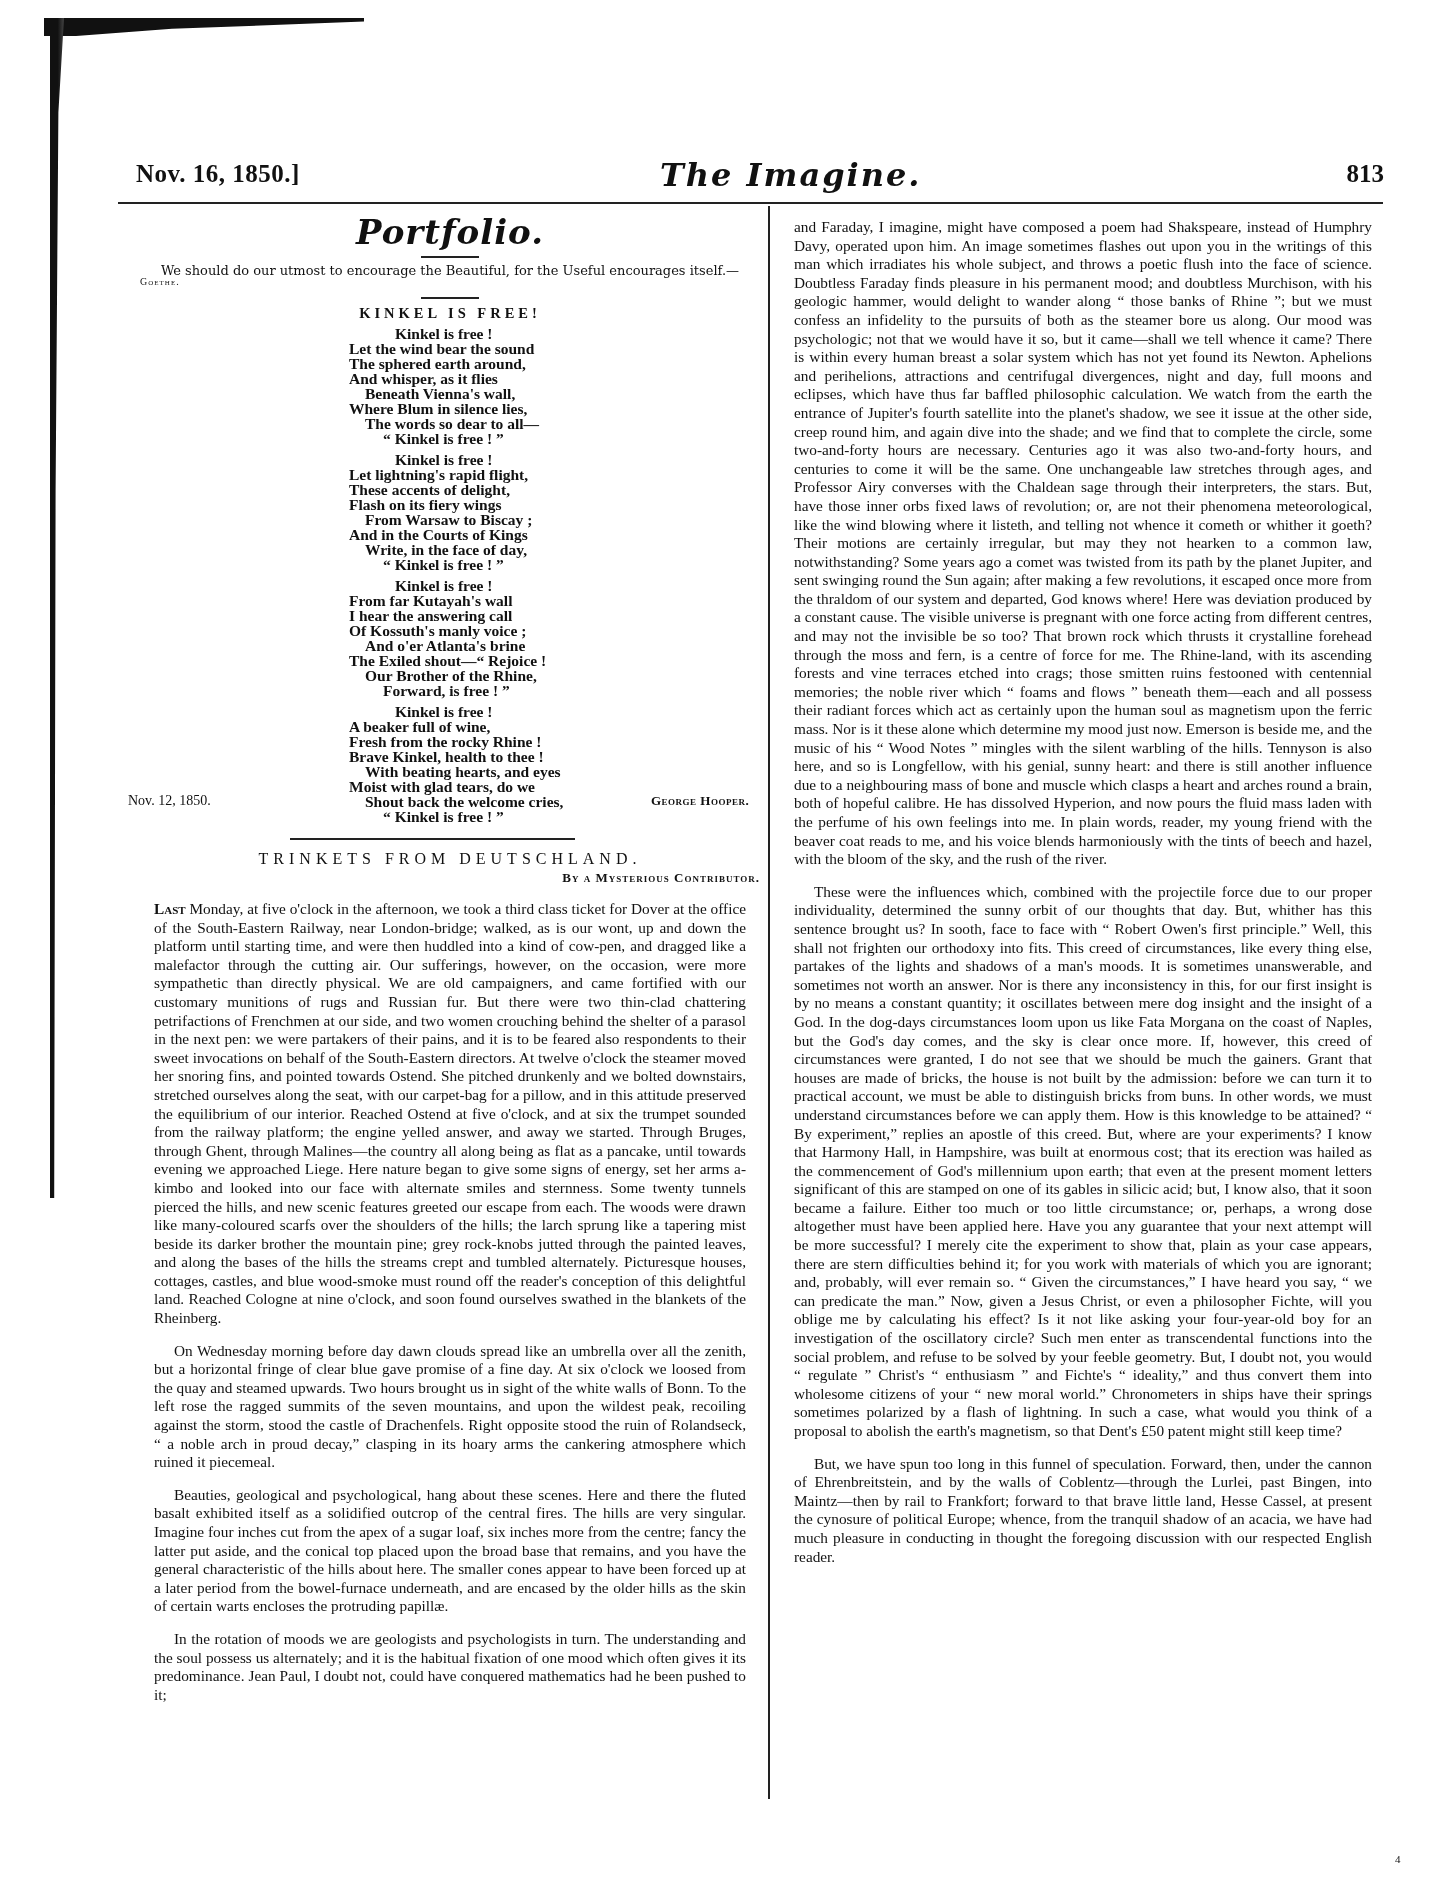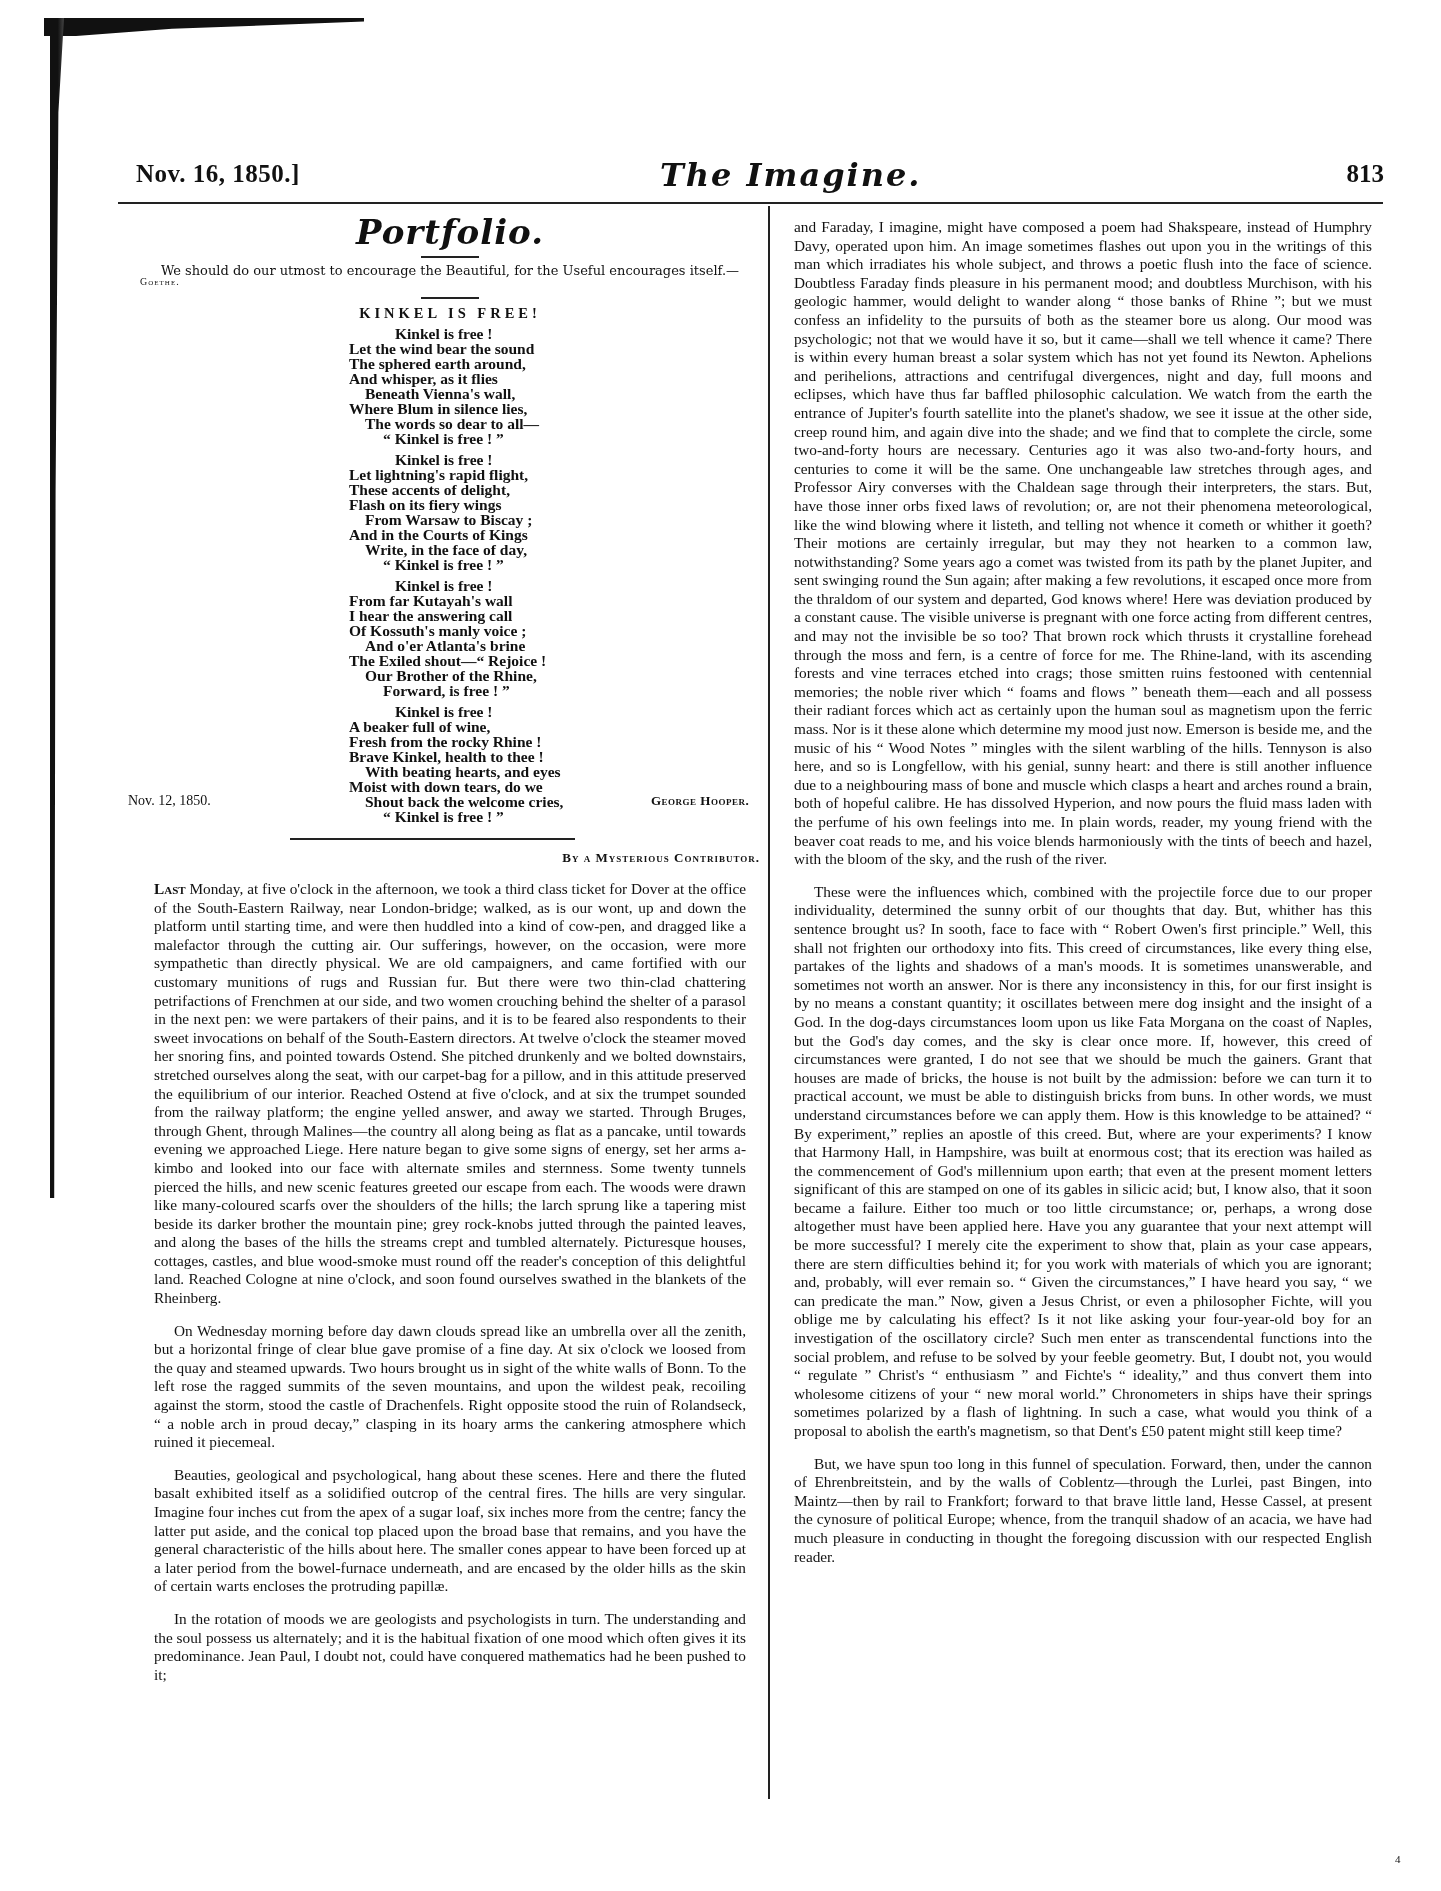--- a/index.html
+++ b/index.html
@@ -110,27 +110,28 @@
         <div class="line">The Exiled shout—“ Rejoice !</div>
         <div class="line ind-1">Our Brother of the Rhine,</div>
         <div class="line ind-q">Forward, is free ! ”</div>
       </div>
       <div class="stanza">
         <div class="line ind-c">Kinkel is free !</div>
         <div class="line">A beaker full of wine,</div>
         <div class="line">Fresh from the rocky Rhine !</div>
         <div class="line">Brave Kinkel, health to thee !</div>
         <div class="line ind-1">With beating hearts, and eyes</div>
-        <div class="line">Moist with down tears, do we</div>
+        <div class="line">Moist with glad tears, do we</div>
         <div class="line ind-1">Shout back the welcome cries,</div>
         <div class="line ind-q">“ Kinkel is free ! ”</div>
       </div>
     </div>
 
   <div class="long-rule"></div>
+  <div class="article-title">TRINKETS FROM DEUTSCHLAND.</div>
   <div class="byline">By a Mysterious Contributor.</div>
 
   <div class="body-text">
     <p class="first"><span class="smallcaps">Last</span><span> Monday, at five o'clock in the afternoon, we took a third class ticket for Dover at the office of the South-Eastern Railway, near London-bridge; walked, as is our wont, up and down the platform until starting time, and were then huddled into a kind of cow-pen, and dragged like a malefactor through the cutting air. Our sufferings, however, on the occasion, were more sympathetic than directly physical. We are old campaigners, and came fortified with our customary munitions of rugs and Russian fur. But there were two thin-clad chattering petrifactions of Frenchmen at our side, and two women crouching behind the shelter of a parasol in the next pen: we were partakers of their pains, and it is to be feared also respondents to their sweet invocations on behalf of the South-Eastern directors. At twelve o'clock the steamer moved her snoring fins, and pointed towards Ostend. She pitched drunkenly and we bolted downstairs, stretched ourselves along the seat, with our carpet-bag for a pillow, and in this attitude preserved the equilibrium of our interior. Reached Ostend at five o'clock, and at six the trumpet sounded from the railway platform; the engine yelled answer, and away we started. Through Bruges, through Ghent, through Malines—the country all along being as flat as a pancake, until towards evening we approached Liege. Here nature began to give some signs of energy, set her arms a-kimbo and looked into our face with alternate smiles and sternness. Some twenty tunnels pierced the hills, and new scenic features greeted our escape from each. The woods were drawn like many-coloured scarfs over the shoulders of the hills; the larch sprung like a tapering mist beside its darker brother the mountain pine; grey rock-knobs jutted through the painted leaves, and along the bases of the hills the streams crept and tumbled alternately. Picturesque houses, cottages, castles, and blue wood-smoke must round off the reader's conception of this delightful land. Reached Cologne at nine o'clock, and soon found ourselves swathed in the blankets of the Rheinberg.</span></p>
     <p>On Wednesday morning before day dawn clouds spread like an umbrella over all the zenith, but a horizontal fringe of clear blue gave promise of a fine day. At six o'clock we loosed from the quay and steamed upwards. Two hours brought us in sight of the white walls of Bonn. To the left rose the ragged summits of the seven mountains, and upon the wildest peak, recoiling against the storm, stood the castle of Drachenfels. Right opposite stood the ruin of Rolandseck, “ a noble arch in proud decay,” clasping in its hoary arms the cankering atmosphere which ruined it piecemeal.</p>
     <p>Beauties, geological and psychological, hang about these scenes. Here and there the fluted basalt exhibited itself as a solidified outcrop of the central fires. The hills are very singular. Imagine four inches cut from the apex of a sugar loaf, six inches more from the centre; fancy the latter put aside, and the conical top placed upon the broad base that remains, and you have the general characteristic of the hills about here. The smaller cones appear to have been forced up at a later period from the bowel-furnace underneath, and are encased by the older hills as the skin of certain warts encloses the protruding papillæ.</p>
     <p>In the rotation of moods we are geologists and psychologists in turn. The understanding and the soul possess us alternately; and it is the habitual fixation of one mood which often gives it its predominance. Jean Paul, I doubt not, could have conquered mathematics had he been pushed to it;</p>
   </div>
 </div>
 

